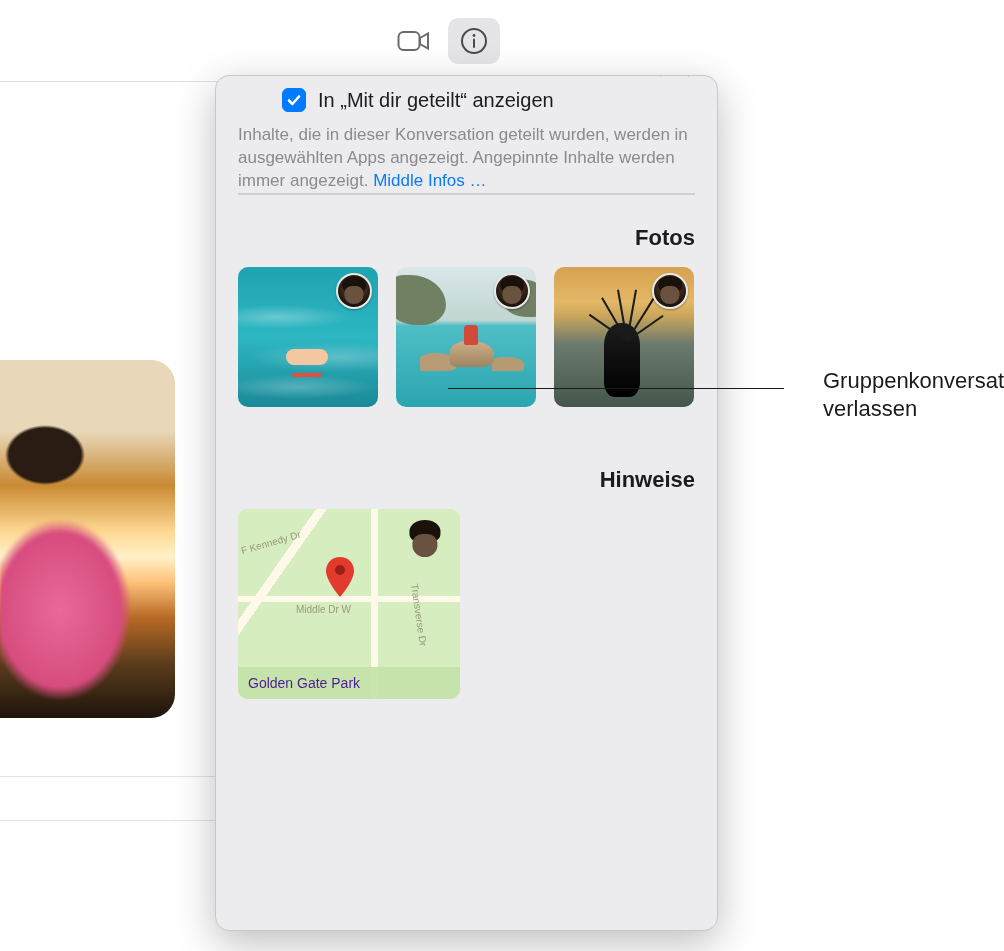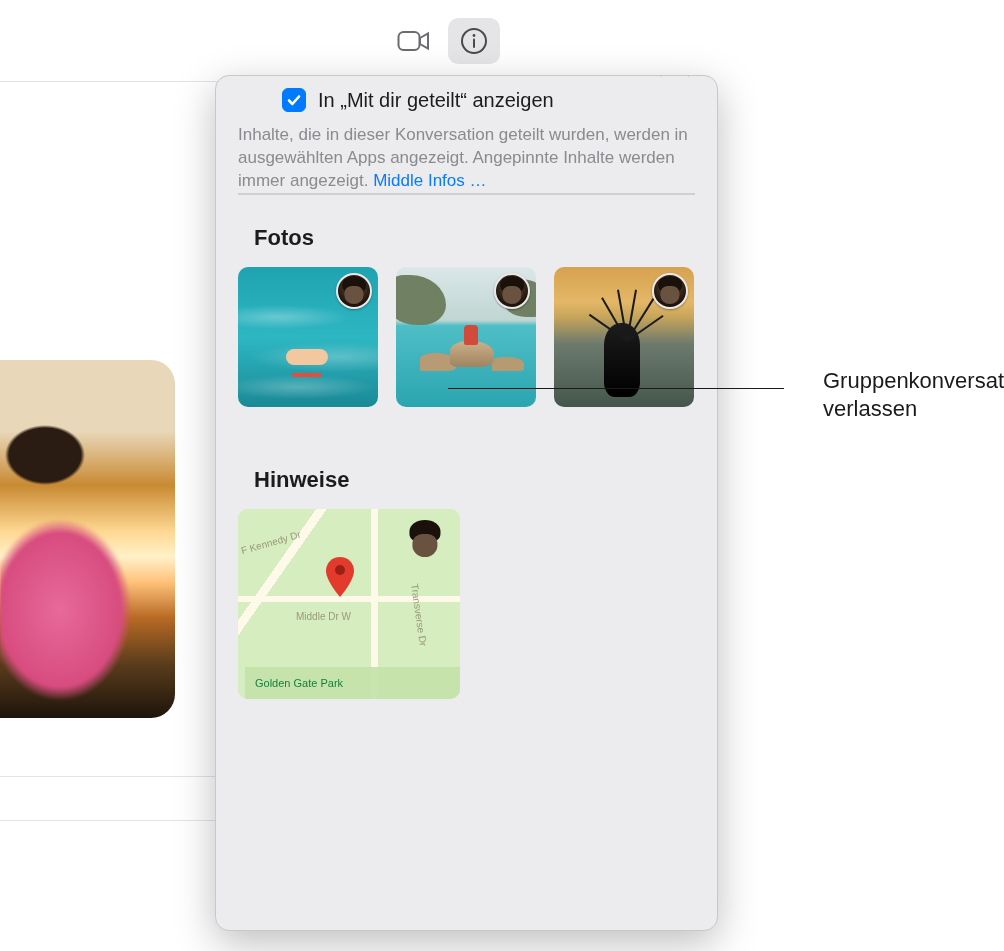--- a/index.html
+++ b/index.html
@@ -158,21 +158,22 @@
     padding: 16px 0;
     font-size: 20px;
     color: #d93025;
     cursor: pointer;
   }
 
   .section-title {
     font-size: 22px;
     font-weight: 700;
     color: #1c1c1e;
-    margin: 30px 0 16px 16px;
+    margin: 30px 0 16px 0;
+    text-align: right;
   }
 
   
   .photos {
     display: flex;
     gap: 18px;
   }
   .photo {
     position: relative;
     width: 140px;
@@ -286,25 +287,25 @@
     white-space:nowrap;
   }
   .pin {
     position:absolute; left:88px; top:48px;
   }
   .loc-avatar {
     position:absolute; top:10px; right:14px;
     width:42px; height:42px;
   }
   .loc-label {
-    position:absolute; left:7px; right:0; bottom:0;
+    position:absolute; left:0; right:0; bottom:0;
     height:32px;
     background: rgba(198, 226, 170, 0.92);
-    color: #15803d;
-    font-size: 11px;
+    color: #4c1d95;
+    font-size: 14px;
     line-height: 32px;
     padding-left: 10px;
   }
 
   
   .callout-line {
     position: absolute;
     top: 388px;
     left: 448px;
     width: 336px;
@@ -395,21 +396,21 @@
       </div>
       <div class="avatar"></div>
     </div>
   </div>
 
   <div class="section-title" style="margin-top:60px;">Hinweise</div>
 
   <div class="location-card">
     <div class="map-bg"></div>
     <div class="street" style="top:28px; left:2px; transform:rotate(-16deg);">F Kennedy Dr</div>
-    <div class="street" style="top:102px; left:58px;">Middle Dr W</div>
+    <div class="street" style="top:95px; left:58px;">Middle Dr W</div>
     <div class="street" style="top:74px; left:182px; transform:rotate(82deg); transform-origin:left top;">Transverse Dr</div>
     <svg class="pin" width="28" height="40" viewBox="0 0 28 40">
       <path d="M14 0 C6 0 0 6 0 14 C0 24 14 40 14 40 C14 40 28 24 28 14 C28 6 22 0 14 0 Z" fill="#e23b2e"></path>
       <circle cx="14" cy="13" r="5" fill="#9a1f15"></circle>
     </svg>
     <div class="avatar loc-avatar"></div>
     <div class="loc-label">Golden Gate Park</div>
   </div>
 
 </div>

